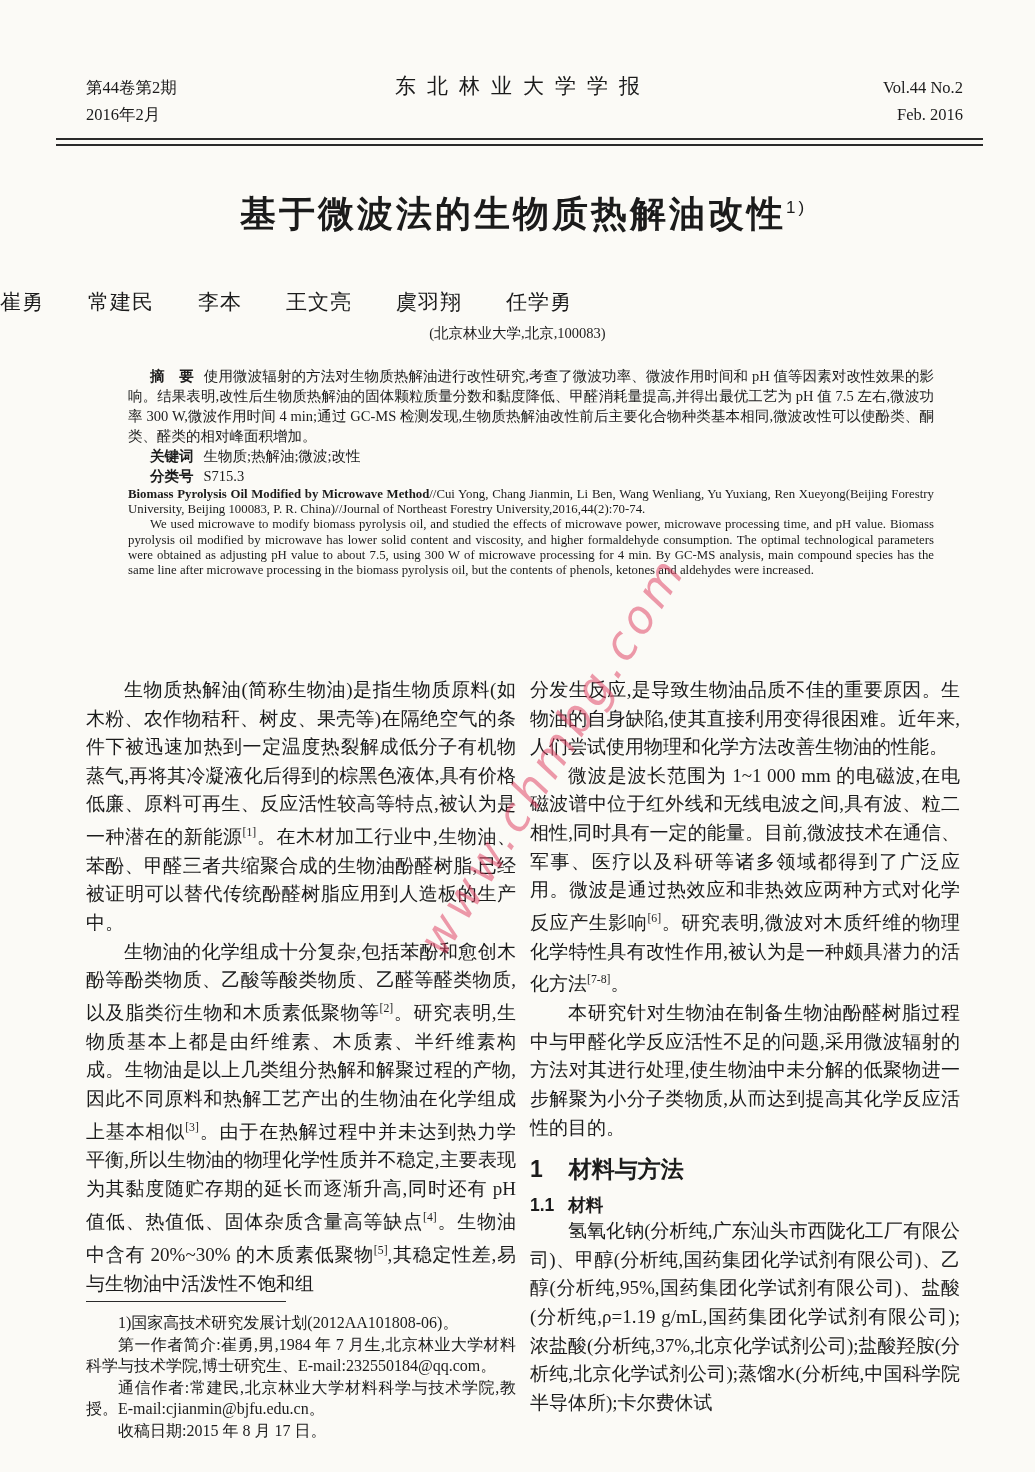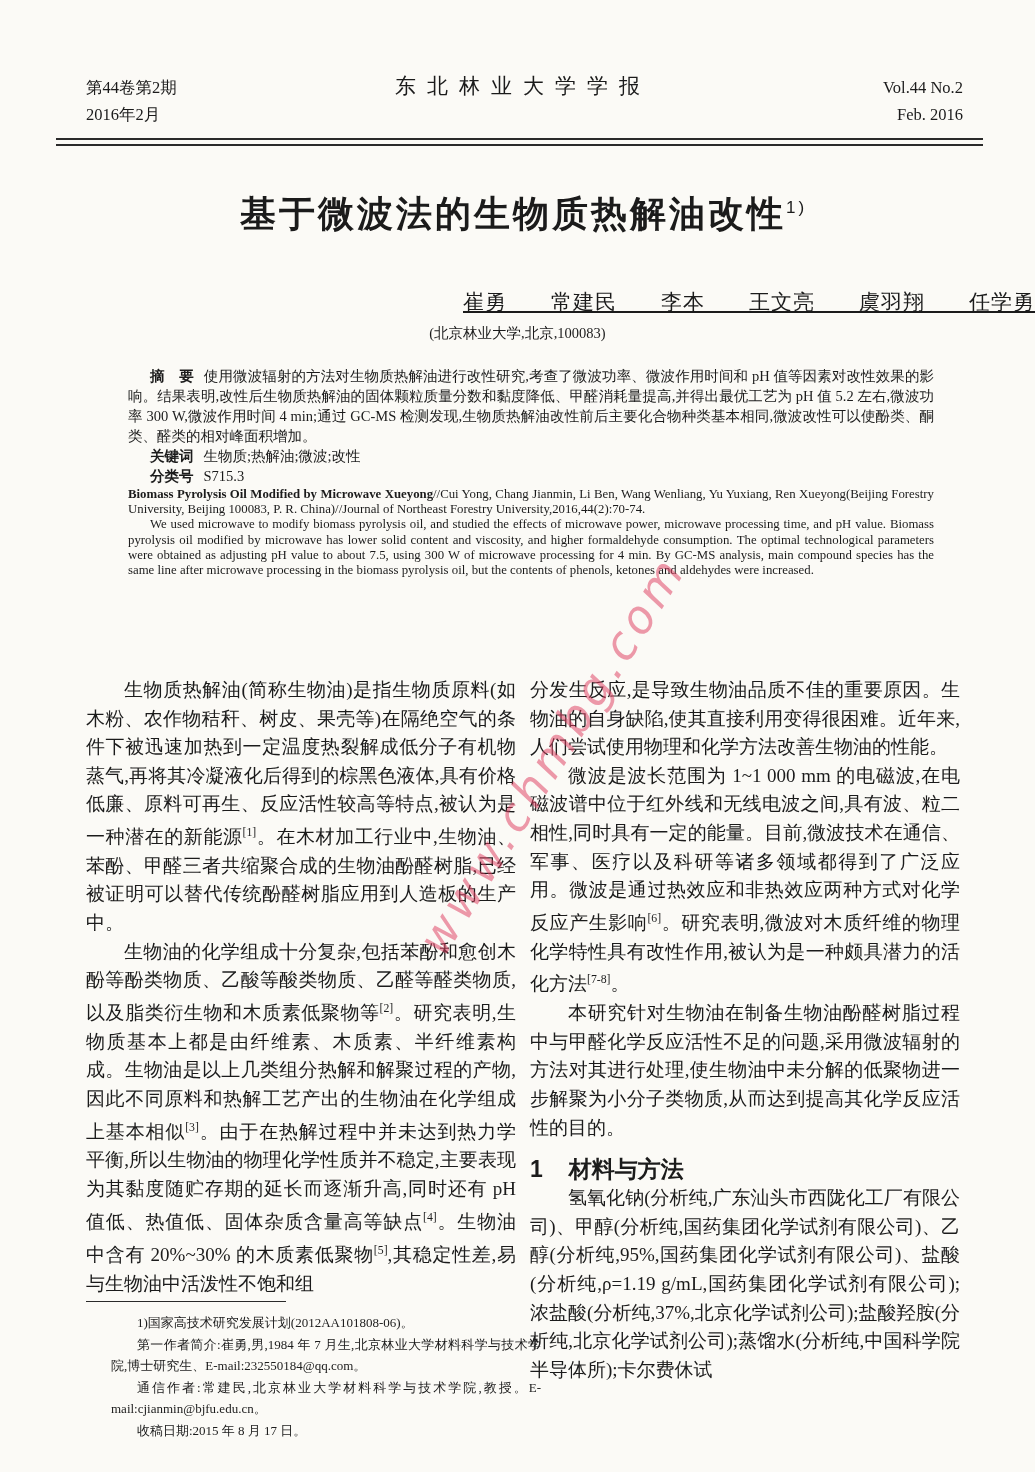--- a/index.html
+++ b/index.html
@@ -18,21 +18,21 @@
   .hdr-journal-en{font-size:15px;font-weight:bold;letter-spacing:.4px;margin-top:6px;}
   .hdr-right{top:74px;right:72px;font-size:16.5px;line-height:27px;text-align:right;}
   .double-rule{top:138px;left:56px;right:52px;height:4px;
     border-top:2.5px solid #2a2a2a;border-bottom:2.5px solid #2a2a2a;}
 
   
   .title-wrap{top:190px;left:6px;width:100%;text-align:center;
     font-family:"Liberation Sans","DejaVu Sans",sans-serif;
     font-weight:bold;font-size:36px;letter-spacing:3px;}
   .title-wrap sup{font-size:17px;font-weight:normal;}
-  .authors{top:288px;left:0;width:100%;text-align:right;font-size:21px;letter-spacing:1px;text-decoration:underline;}
+  .authors{top:288px;left:0;width:100%;text-align:left;font-size:21px;letter-spacing:1px;}
   .affiliation{top:324px;left:0;width:100%;text-align:center;font-size:14.5px;}
 
   
   .cn-abstract{top:366px;left:128px;width:806px;font-size:14.5px;line-height:20px;text-align:justify;}
   .cn-abstract p{margin:0;text-indent:22px;}
   .lbl{font-family:"Liberation Sans","DejaVu Sans",sans-serif;font-weight:bold;margin-right:10px;}
   .en-abstract{top:487px;left:128px;width:806px;font-size:12.8px;line-height:15.2px;text-align:justify;}
   .en-abstract p{margin:0;}
   .en-abstract .p-body{text-indent:22px;}
   .en-abstract b{font-weight:bold;}
@@ -48,21 +48,21 @@
   .sec-h1{margin:12px 0 0;font-family:"Liberation Sans","DejaVu Sans",sans-serif;
     font-weight:bold;font-size:23px;line-height:30px;}
   .sec-h1 .num{margin-right:26px;}
   .sec-h2{margin:9px 0 0;font-family:"Liberation Sans","DejaVu Sans",sans-serif;
     font-weight:bold;font-size:17.5px;line-height:24px;}
   .sec-h2 .num{margin-right:14px;}
   .materials{margin-top:7px;}
 
   
   .fn-rule{top:1301px;left:86px;width:200px;border-top:1.5px solid #2a2a2a;}
-  .footnotes{top:1312px;left:86px;width:430px;font-size:13px;line-height:21.5px;text-align:justify;margin-left:25px;}
+  .footnotes{top:1312px;left:86px;width:430px;font-size:16px;line-height:21.5px;text-align:justify;}
   .footnotes p{margin:0;text-indent:2em;}
 
   
   .watermark{top:728px;left:322px;width:460px;text-align:center;
     transform:rotate(-58deg);pointer-events:none;
     font-family:"DejaVu Sans",sans-serif;font-style:italic;
     font-size:46px;letter-spacing:5px;color:rgba(222,62,96,.52);z-index:5;}
 </style>
 </head>
 <body>
@@ -80,42 +80,45 @@
 </div>
 <div class="abs double-rule"></div>
 
 <div class="abs title-wrap">
   <span>基于微波法的生物质热解油改性</span><sup>1)</sup>
 </div>
 <div class="abs authors">崔勇  常建民  李本  王文亮  虞羽翔  任学勇</div>
 <div class="abs affiliation">(北京林业大学,北京,100083)</div>
 
 <div class="abs cn-abstract">
-  <p><span class="lbl">摘　要</span><span>使用微波辐射的方法对生物质热解油进行改性研究,考查了微波功率、微波作用时间和 pH 值等因素对改性效果的影响。结果表明,改性后生物质热解油的固体颗粒质量分数和黏度降低、甲醛消耗量提高,并得出最优工艺为 pH 值 5.2 左右,微波功率 300 W,微波作用时间 4 min;通过 GC-MS 检测发现,生物质热解油改性前后主要化合物种类基本相同,微波改性可以使酚类、酮类、醛类的相对峰面积增加。</span></p>
+  <p><span class="lbl">摘　要</span><span>使用微波辐射的方法对生物质热解油进行改性研究,考查了微波功率、微波作用时间和 pH 值等因素对改性效果的影响。结果表明,改性后生物质热解油的固体颗粒质量分数和黏度降低、甲醛消耗量提高,并得出最优工艺为 pH 值 7.5 左右,微波功率 300 W,微波作用时间 4 min;通过 GC-MS 检测发现,生物质热解油改性前后主要化合物种类基本相同,微波改性可以使酚类、酮类、醛类的相对峰面积增加。</span></p>
   <p><span class="lbl">关键词</span><span>生物质;热解油;微波;改性</span></p>
   <p><span class="lbl">分类号</span><span>S715.3</span></p>
 </div>
 
 <div class="abs en-abstract">
-  <p><b>Biomass Pyrolysis Oil Modified by Microwave Xueyong</b><span>//Cui Yong, Chang Jianmin, Li Ben, Wang Wenliang, Yu Yuxiang, Ren Xueyong(Beijing Forestry University, Beijing 100083, P. R. China)//Journal of Northeast Forestry University,2016,44(2):70-74.</span></p>
+  <p><b>Biomass Pyrolysis Oil Modified by Microwave Method</b><span>//Cui Yong, Chang Jianmin, Li Ben, Wang Wenliang, Yu Yuxiang, Ren Xueyong(Beijing Forestry University, Beijing 100083, P. R. China)//Journal of Northeast Forestry University,2016,44(2):70-74.</span></p>
   <p class="p-body">We used microwave to modify biomass pyrolysis oil, and studied the effects of microwave power, microwave processing time, and pH value. Biomass pyrolysis oil modified by microwave has lower solid content and viscosity, and higher formaldehyde consumption. The optimal technological parameters were obtained as adjusting pH value to about 7.5, using 300 W of microwave processing for 4 min. By GC-MS analysis, main compound species has the same line after microwave processing in the biomass pyrolysis oil, but the contents of phenols, ketones and aldehydes were increased.</p>
 </div>
 
 <div class="abs col col-left">
   <p>生物质热解油(简称生物油)是指生物质原料(如木粉、农作物秸秆、树皮、果壳等)在隔绝空气的条件下被迅速加热到一定温度热裂解成低分子有机物蒸气,再将其冷凝液化后得到的棕黑色液体,具有价格低廉、原料可再生、反应活性较高等特点,被认为是一种潜在的新能源<sup>[1]</sup>。在木材加工行业中,生物油、苯酚、甲醛三者共缩聚合成的生物油酚醛树脂,已经被证明可以替代传统酚醛树脂应用到人造板的生产中。</p>
   <p>生物油的化学组成十分复杂,包括苯酚和愈创木酚等酚类物质、乙酸等酸类物质、乙醛等醛类物质,以及脂类衍生物和木质素低聚物等<sup>[2]</sup>。研究表明,生物质基本上都是由纤维素、木质素、半纤维素构成。生物油是以上几类组分热解和解聚过程的产物,因此不同原料和热解工艺产出的生物油在化学组成上基本相似<sup>[3]</sup>。由于在热解过程中并未达到热力学平衡,所以生物油的物理化学性质并不稳定,主要表现为其黏度随贮存期的延长而逐渐升高,同时还有 pH 值低、热值低、固体杂质含量高等缺点<sup>[4]</sup>。生物油中含有 20%~30% 的木质素低聚物<sup>[5]</sup>,其稳定性差,易与生物油中活泼性不饱和组</p>
 </div>
 
 <div class="abs col col-right">
   <p class="cont">分发生反应,是导致生物油品质不佳的重要原因。生物油的自身缺陷,使其直接利用变得很困难。近年来,人们尝试使用物理和化学方法改善生物油的性能。</p>
   <p>微波是波长范围为 1~1 000 mm 的电磁波,在电磁波谱中位于红外线和无线电波之间,具有波、粒二相性,同时具有一定的能量。目前,微波技术在通信、军事、医疗以及科研等诸多领域都得到了广泛应用。微波是通过热效应和非热效应两种方式对化学反应产生影响<sup>[6]</sup>。研究表明,微波对木质纤维的物理化学特性具有改性作用,被认为是一种颇具潜力的活化方法<sup>[7-8]</sup>。</p>
   <p>本研究针对生物油在制备生物油酚醛树脂过程中与甲醛化学反应活性不足的问题,采用微波辐射的方法对其进行处理,使生物油中未分解的低聚物进一步解聚为小分子类物质,从而达到提高其化学反应活性的目的。</p>
   <div class="sec-h1">
     <span class="num">1</span><span>材料与方法</span>
   </div>
+  <div class="sec-h2">
+    <span class="num">1.1</span><span>材料</span>
+  </div>
   <p class="materials">氢氧化钠(分析纯,广东汕头市西陇化工厂有限公司)、甲醇(分析纯,国药集团化学试剂有限公司)、乙醇(分析纯,95%,国药集团化学试剂有限公司)、盐酸(分析纯,ρ=1.19 g/mL,国药集团化学试剂有限公司);浓盐酸(分析纯,37%,北京化学试剂公司);盐酸羟胺(分析纯,北京化学试剂公司);蒸馏水(分析纯,中国科学院半导体所);卡尔费休试</p>
 </div>
 
 <div class="abs fn-rule"></div>
 <div class="abs footnotes">
   <p>1)国家高技术研究发展计划(2012AA101808-06)。</p>
   <p>第一作者简介:崔勇,男,1984 年 7 月生,北京林业大学材料科学与技术学院,博士研究生、E-mail:232550184@qq.com。</p>
   <p>通信作者:常建民,北京林业大学材料科学与技术学院,教授。E-mail:cjianmin@bjfu.edu.cn。</p>
   <p>收稿日期:2015 年 8 月 17 日。</p>
 </div>

